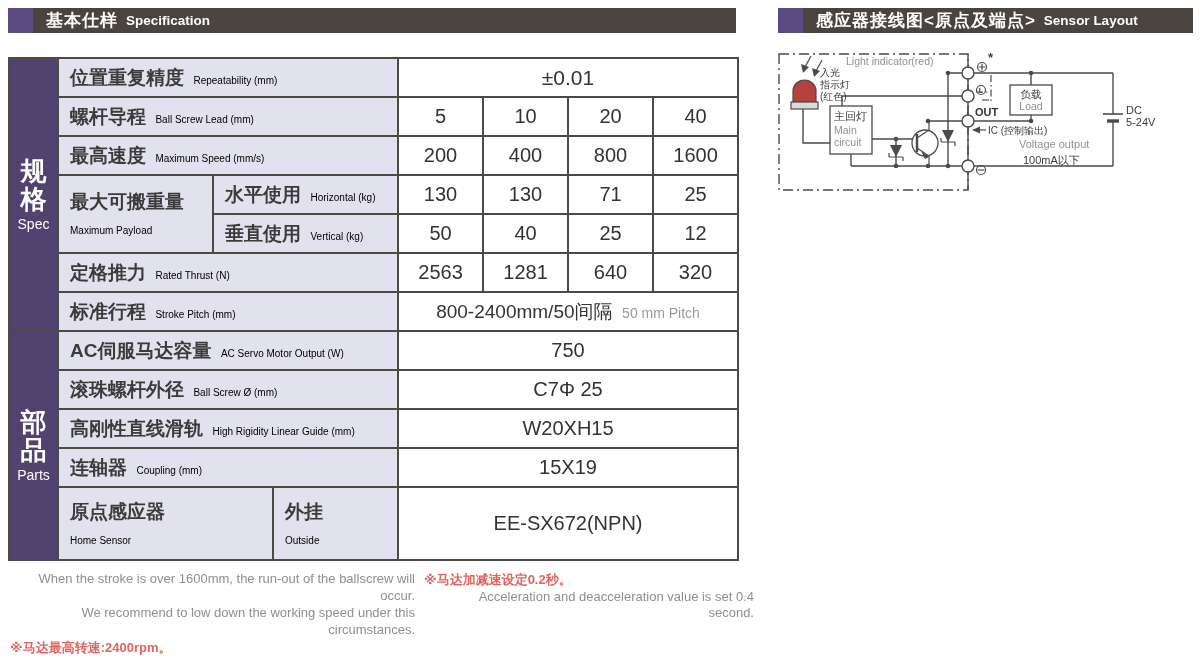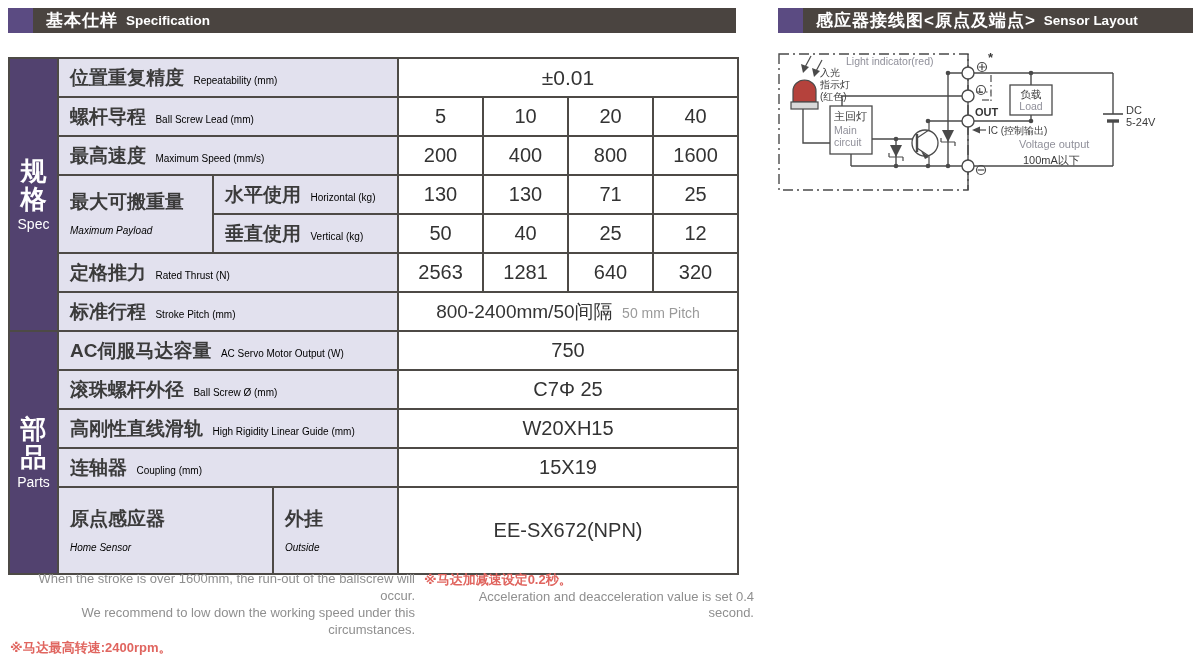--- a/index.html
+++ b/index.html
@@ -11,32 +11,32 @@
   .hdr .sq { width:25px; align-self:stretch; background:#5b4b82; flex:0 0 25px; }
   .hdr .zh { font-size:17px; font-weight:bold; margin-left:13px; letter-spacing:1px; white-space:nowrap; }
   .hdr .en { font-size:13.5px; font-weight:bold; margin-left:8px; white-space:nowrap; }
   #hdr-left  { left:8px;   width:728px; }
   #hdr-right { left:778px; width:415px; }
 
   
   table#spec { position:absolute; left:8px; top:57px; border-collapse:collapse; table-layout:fixed; width:729px; }
   #spec td { border:2px solid #4d4a46; overflow:hidden; }
   #spec tr { height:39px; }
-  #spec tr.tall { height:87px; }
+  #spec tr.tall { height:73px; }
 
   td.band { background:#52426f; color:#fff; text-align:center; vertical-align:middle; }
   .band .bzh { display:block; font-size:26px; font-weight:bold; line-height:1.08; }
   .band .ben { display:block; font-size:14px; margin-top:3px; }
 
   td.lbl { background:#e2e1ee; padding-left:11px; vertical-align:middle; white-space:nowrap; }
   .lbl .zh { font-size:19px; font-weight:600; color:#3b3b3b; }
   .lbl .en { font-size:10px; color:#000000; margin-left:5px; }
   td.lbl.stack { line-height:1.15; }
   .lbl.stack .zh { display:block; }
-  .lbl.stack .en { display:block; margin-left:0; margin-top:12px;font-style:italic; }
+  .lbl.stack .en { display:block; margin-left:0; margin-top:12px; }
 
   td.val { background:#fff; text-align:center; vertical-align:middle; font-size:20px; color:#333; }
   td.val .big { font-size:21px;text-align:right; }
   td.val .zh { font-size:19px; color:#333; }
   td.val .sub { font-size:14px; color:#9a9a9a; margin-left:4px; }
 
   
   .notes { position:absolute; top:571px; font-size:13px; }
   #notes-left  { left:10px;  width:405px; }
   #notes-right { left:424px; width:330px; }

